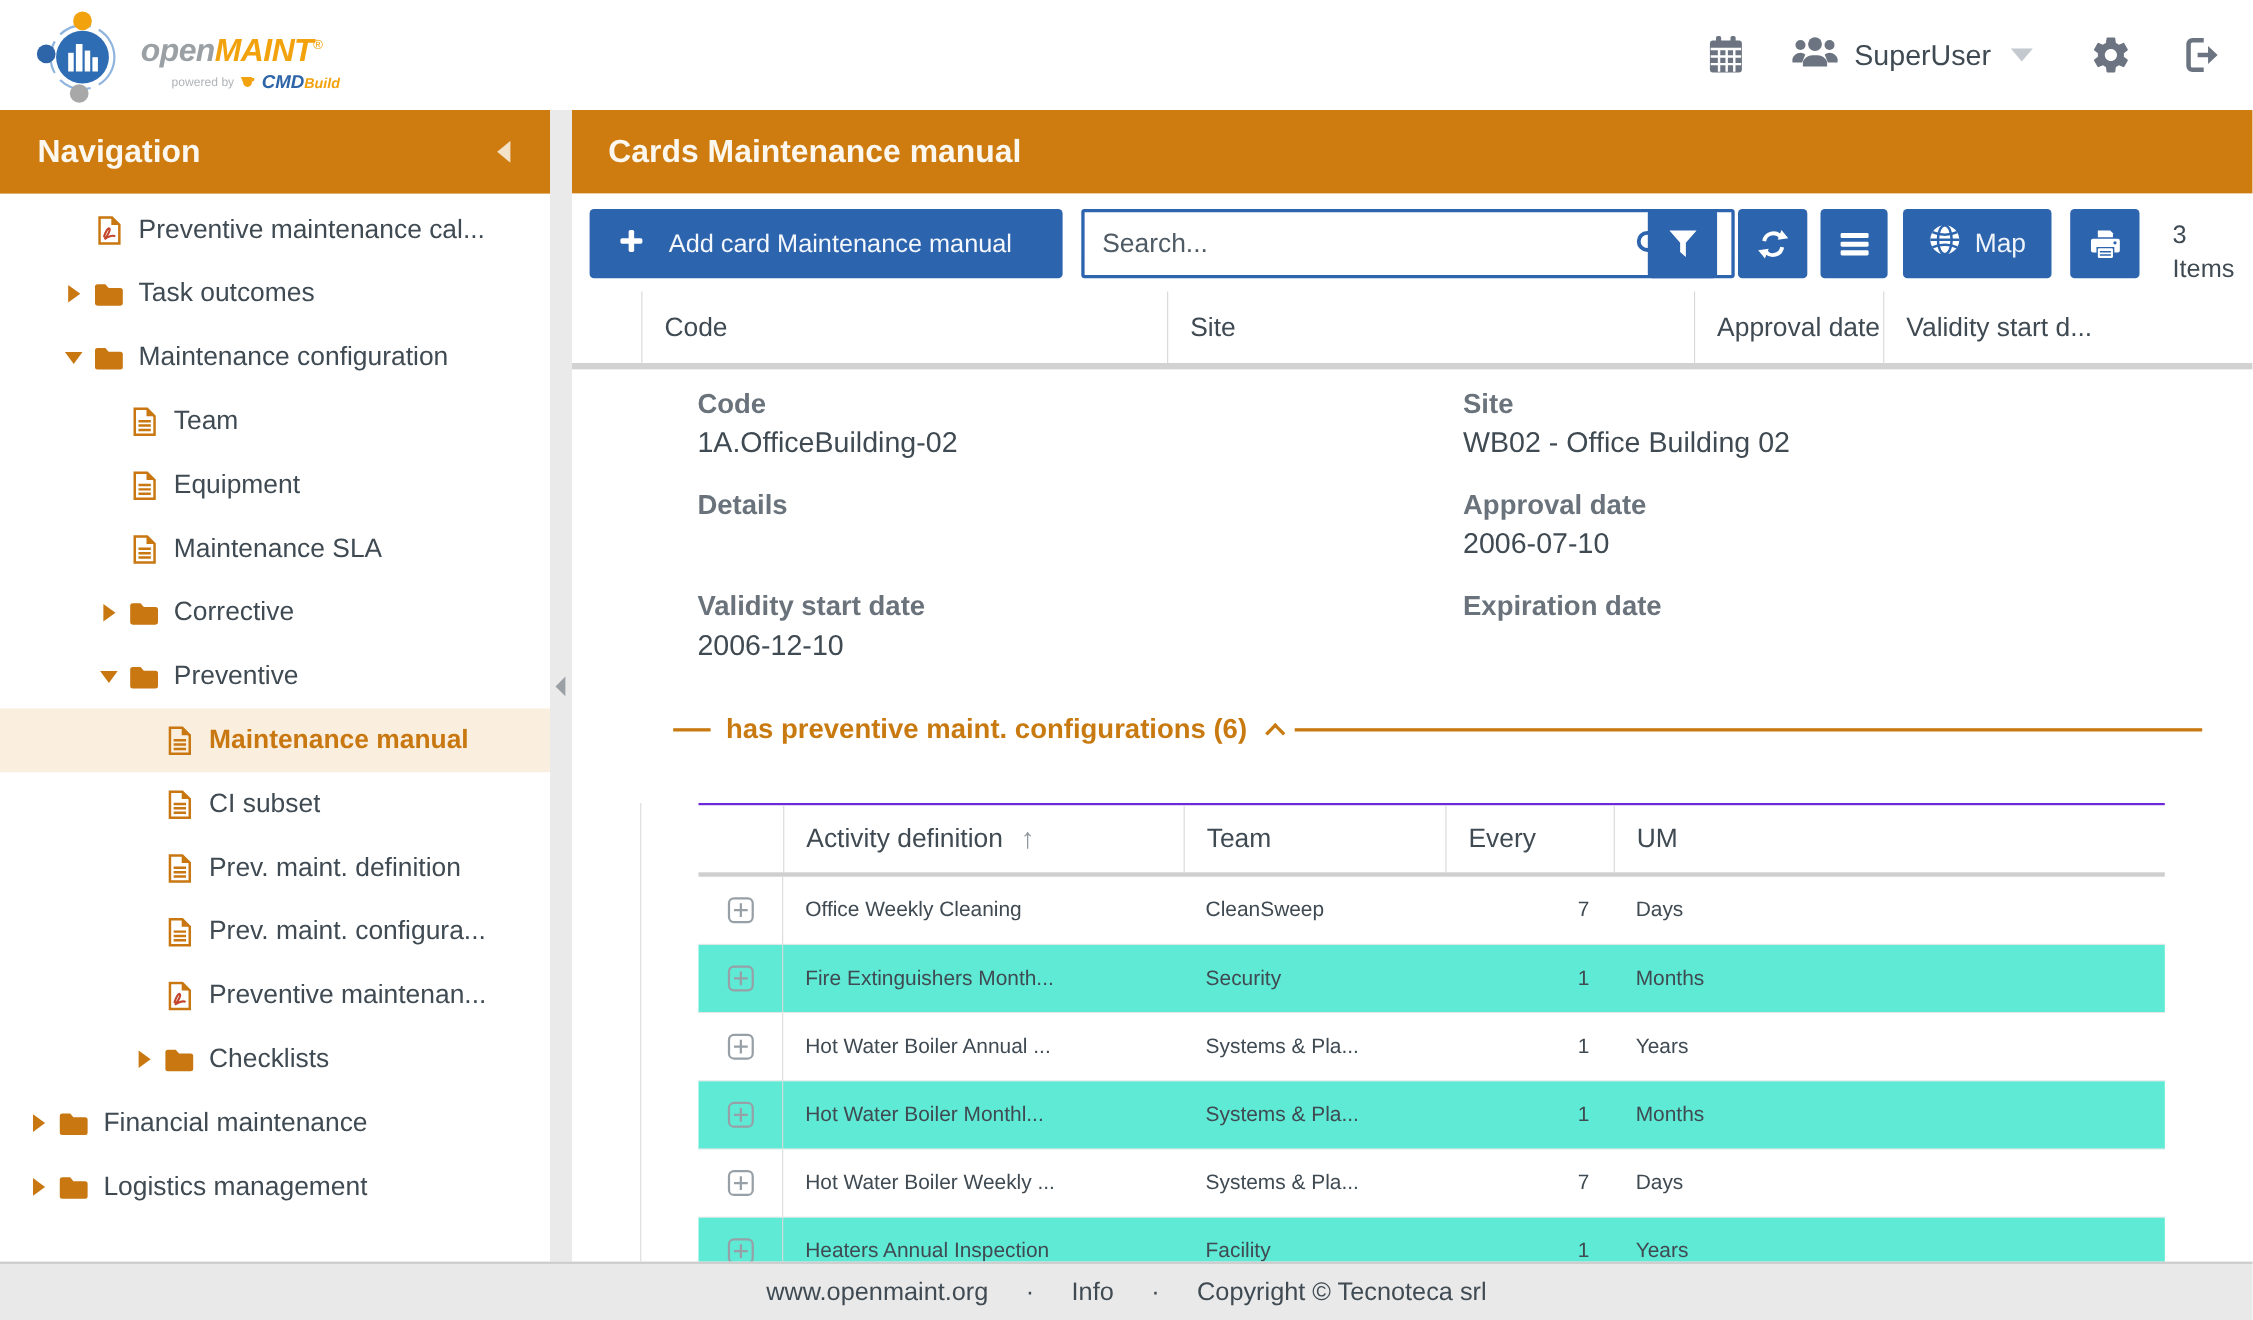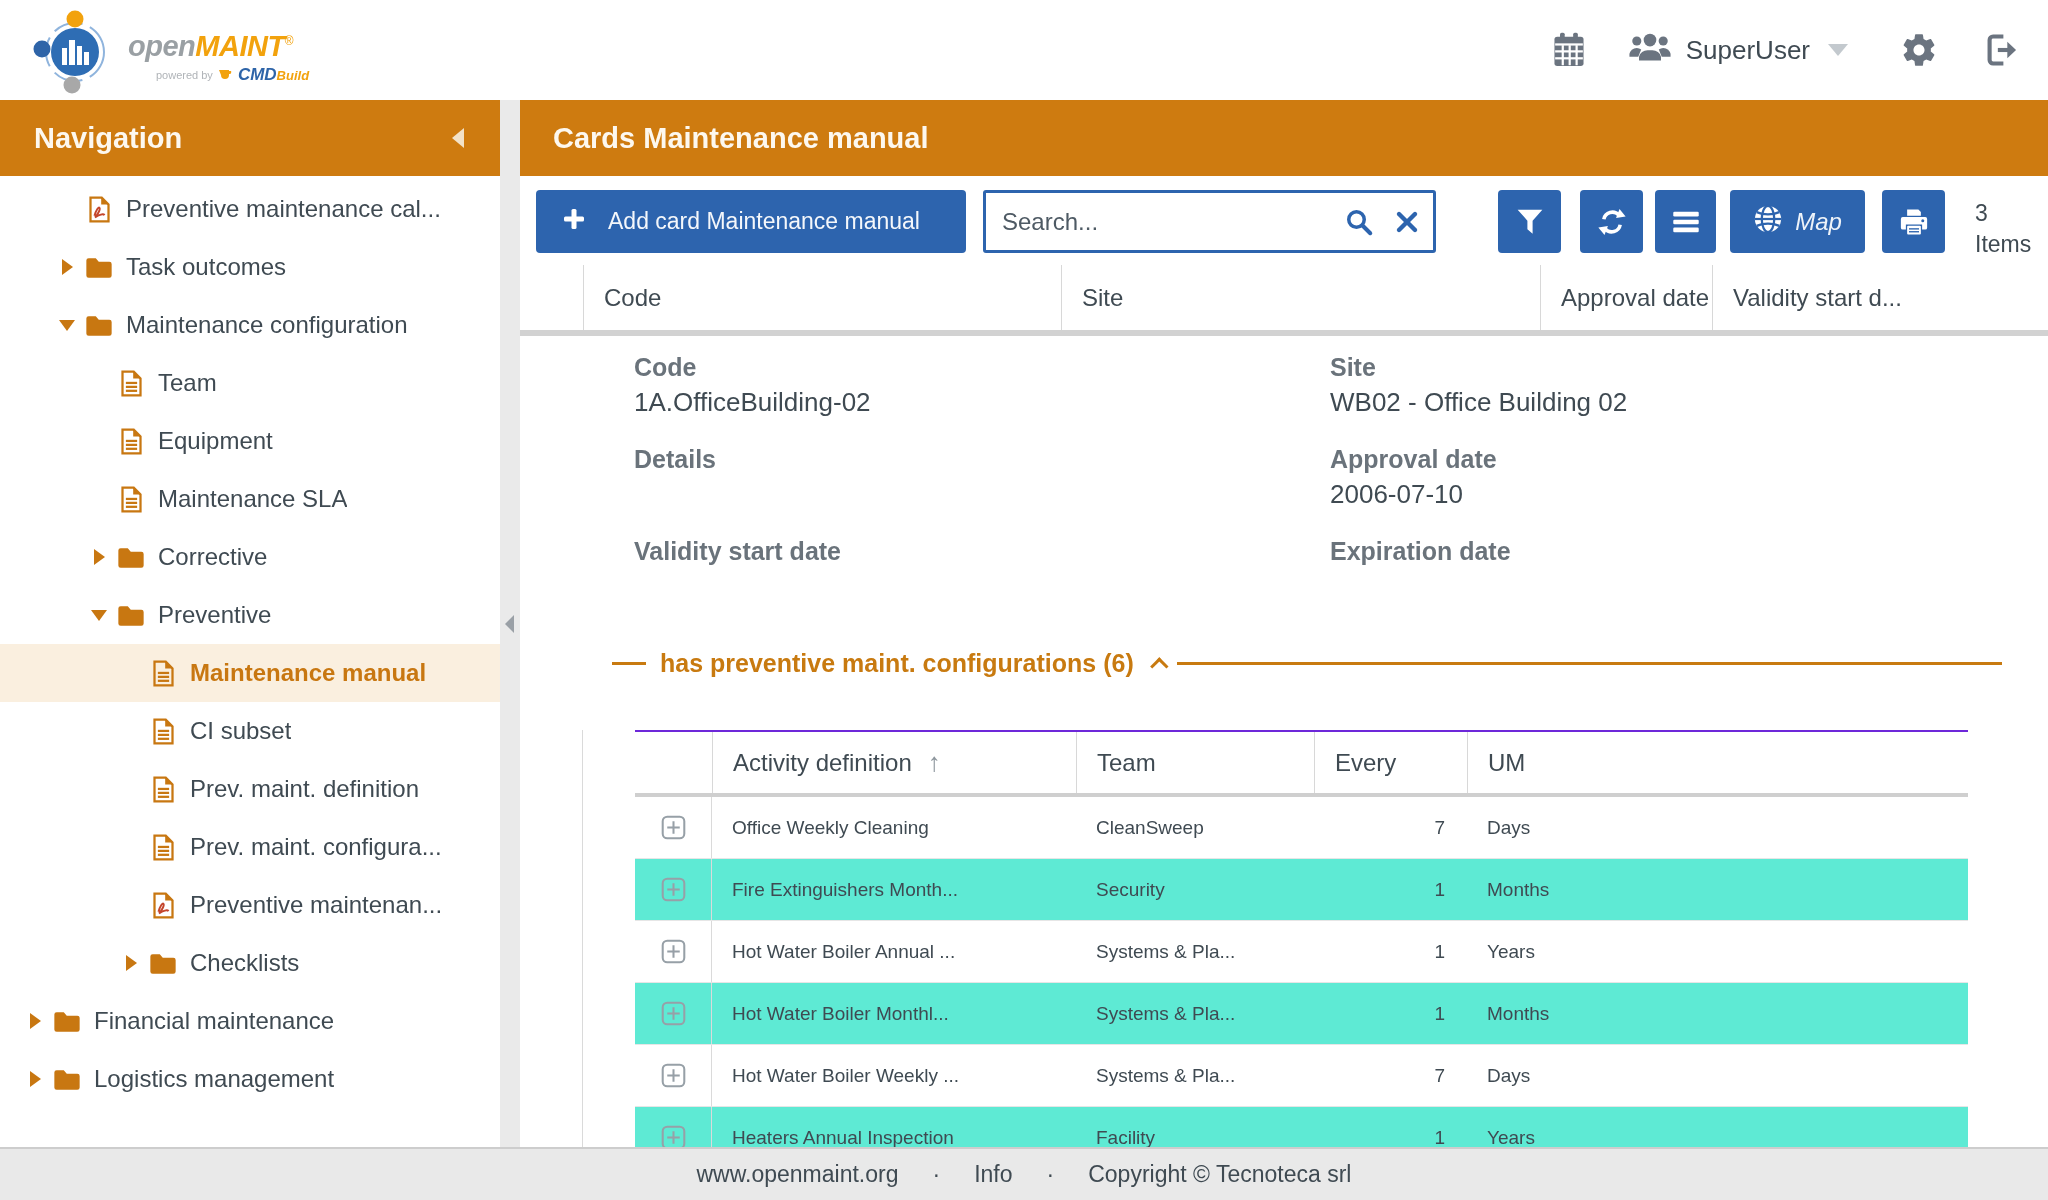--- a/index.html
+++ b/index.html
@@ -50,29 +50,29 @@
   .tree-item.selected .tlabel { color:#c87711; font-weight:700; }
   .caret { width:30px; flex:0 0 30px; display:flex; align-items:center; justify-content:center; }
   .caret.right i { width:0; height:0; border-top:8px solid transparent; border-bottom:8px solid transparent; border-left:11px solid #c87711; display:block; }
   .caret.down i { width:0; height:0; border-left:8px solid transparent; border-right:8px solid transparent; border-top:11px solid #c87711; display:block; }
   .ticon { width:34px; flex:0 0 34px; display:flex; align-items:center; justify-content:center; margin-right:10px; }
   .tlabel { white-space:nowrap; overflow:hidden; }
 
   
   .toolbar { position:relative; height:89px; background:#fff; }
   .btn-add { position:absolute; left:16px; top:14px; width:430px; height:63px; background:#2d64ae; border:none; border-radius:4px; color:#f4f7fb; font-family:inherit; font-size:23px; display:flex; align-items:center; gap:22px; padding-left:26px; cursor:pointer; }
-  .search-wrap { position:absolute; left:463px; top:14px; width:453px; height:63px; border:3px solid #2d64ae; border-radius:3px; background:#fff; display:flex; align-items:center; }
+  .search-wrap { position:absolute; left:463px; top:14px; width:594px; height:63px; border:3px solid #2d64ae; border-radius:3px; background:#fff; display:flex; align-items:center; }
   .search-wrap input { flex:1; border:none; outline:none; font-family:inherit; font-size:24px; color:#3f4a52; padding:0 0 0 16px; min-width:0; background:transparent; }
   .search-wrap input::placeholder { color:#4e5a64; opacity:1; }
   .search-ico { flex:0 0 44px; display:flex; align-items:center; justify-content:center; cursor:pointer; }
   .sq-btn { position:absolute; top:14px; height:63px; background:#2d64ae; border:none; border-radius:4px; display:flex; align-items:center; justify-content:center; cursor:pointer; color:#fff; }
   .btn-filter { left:978px; width:63px; }
   .btn-refresh { left:1060px; width:63px; }
   .btn-menu { left:1135px; width:61px; }
-  .btn-map { left:1210px; width:135px; gap:12px; font-family:inherit; font-size:24px; color:#eef3f9;font-style:italic; }
+  .btn-map { left:1210px; width:135px; gap:12px; font-family:inherit; font-size:24px; color:#eef3f9; }
   .btn-print { left:1362px; width:63px; }
   .items-count { position:absolute; left:1443px; top:22px; width:82px; height:56px; overflow:hidden; font-size:23px; line-height:31px; color:#3f4a52; padding-left:12px; }
 
   
   .grid-header { position:relative; height:71px; border-bottom:6px solid #d2d2d2; background:#fff; }
   .gh-cell { position:absolute; top:0; height:65px; display:flex; align-items:center; padding-left:20px; font-size:24px; color:#3f4a52; border-left:1px solid #d8d8d8; white-space:nowrap; overflow:hidden; cursor:pointer; }
   .gh-c0 { left:0; width:63px; border-left:none; }
   .gh-c1 { left:63px; width:478px; }
   .gh-c2 { left:541px; width:479px; }
   .gh-c3 { left:1020px; width:239px; }
@@ -531,20 +531,21 @@
           <div class="field">
             <div class="flabel">Details</div>
             <div class="fvalue"></div>
           </div>
           <div class="field">
             <div class="flabel">Approval date</div>
             <div class="fvalue">2006-07-10</div>
           </div>
           <div class="field">
             <div class="flabel">Validity start date</div>
+            <div class="fvalue">2006-12-10</div>
           </div>
           <div class="field">
             <div class="flabel">Expiration date</div>
             <div class="fvalue"></div>
           </div>
         </div>
       <div class="relation">
         <span class="rel-line-s"></span>
         <span class="rel-title">has preventive maint. configurations (6)</span>
         <span class="rel-chev"></span>

